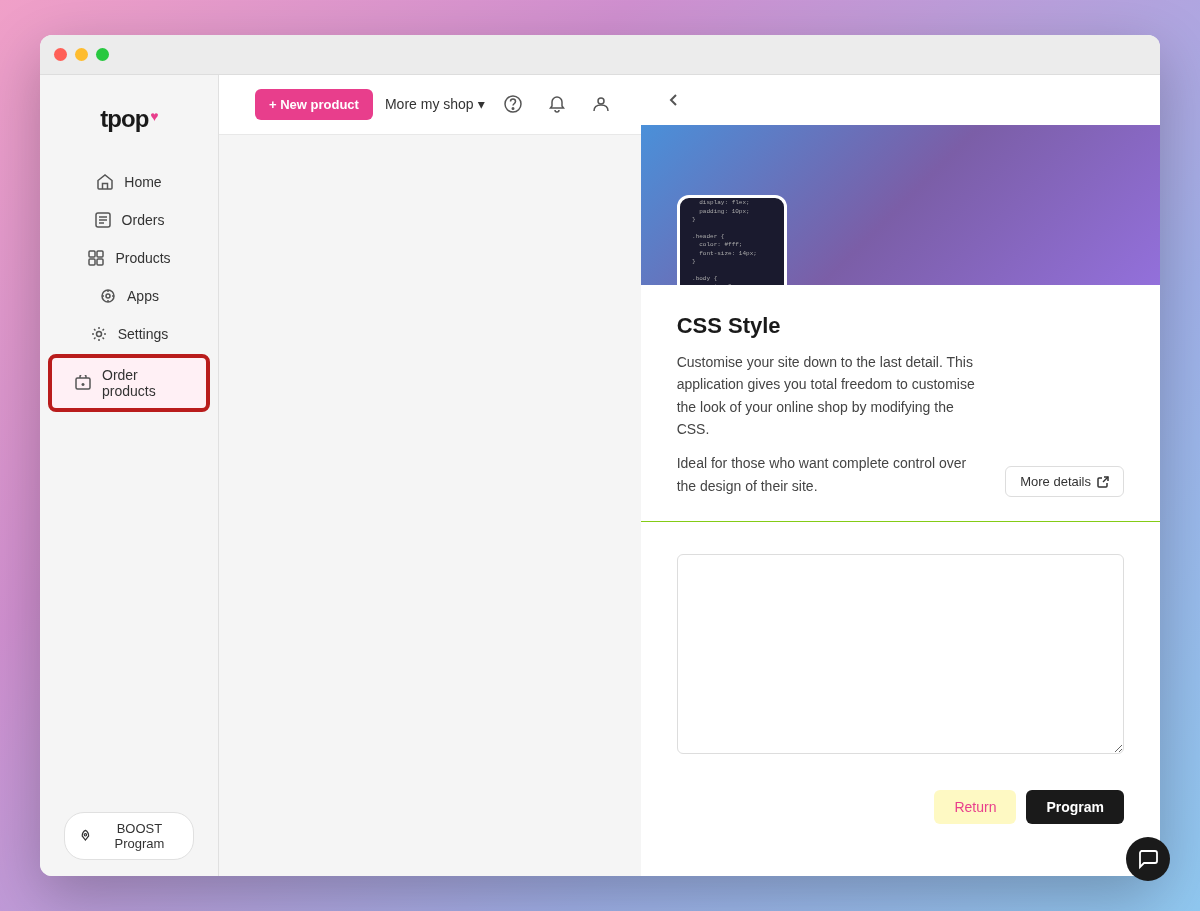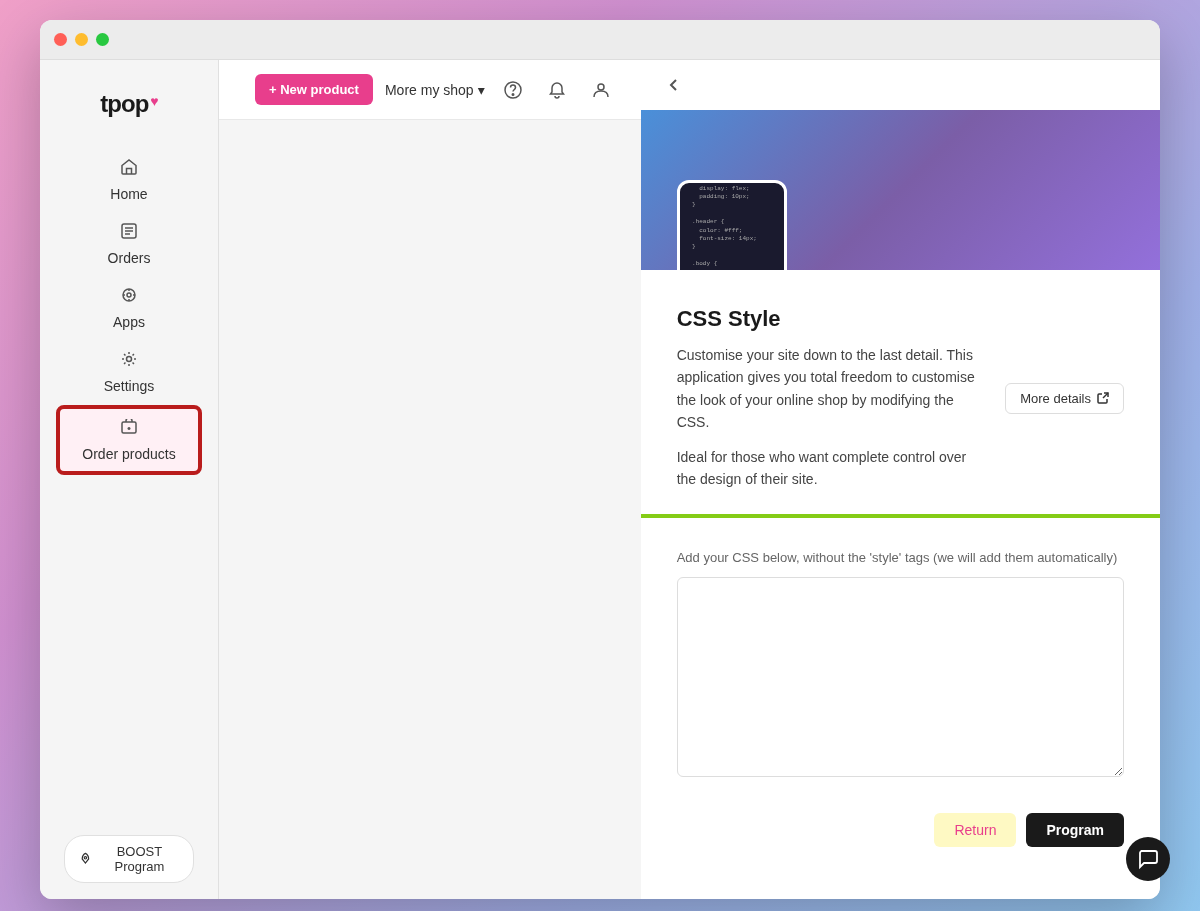--- a/index.html
+++ b/index.html
@@ -67,21 +67,20 @@
       display: flex;
       align-items: center;
       gap: 10px;
       padding: 9px 22px;
       font-size: 14px;
       color: #333;
       cursor: pointer;
       border-radius: 8px;
       margin: 1px 8px;
       transition: background 0.15s;
-      flex-direction: column;
     }
     .nav-item.active {
       background: #fff0f5;
       border: 4px solid #b91c1c;
       color: #333;
     }
     .nav-icon {
       width: 18px;
       height: 18px;
       display: flex;
@@ -201,25 +200,25 @@
     .code-preview {
       font-family: 'Courier New', monospace;
       font-size: 6px;
       color: #aaa;
       line-height: 1.4;
       padding: 8px;
       white-space: pre;
     }
     
     .app-info-section {
-      padding: 36px 36px 24px;
-      border-bottom: 4px solid #84cc16;
+      padding: 28px 36px 24px;
+      border-bottom: 1px solid #84cc16;
       display: flex;
       justify-content: space-between;
-      align-items: center;
+      align-items: flex-end;
     }
     .app-title {
       font-size: 22px;
       font-weight: 700;
       color: #1a1a1a;
       margin-bottom: 12px;
     }
     .app-description {
       font-size: 14px;
       color: #444;
@@ -340,20 +339,31 @@
       <div class="nav-item">
         <span class="nav-icon">
           <svg viewBox="0 0 16 16" fill="none" stroke="currentColor" stroke-width="1.5">
             <rect x="1" y="1" width="14" height="14" rx="2"></rect>
             <path d="M4 5h8M4 8h8M4 11h5"></path>
           </svg>
         </span>
         <span>Orders</span>
       </div>
 
+      <div class="nav-item">
+        <span class="nav-icon">
+          <svg viewBox="0 0 16 16" fill="none" stroke="currentColor" stroke-width="1.5">
+            <rect x="1" y="1" width="6" height="6" rx="1"></rect>
+            <rect x="9" y="1" width="6" height="6" rx="1"></rect>
+            <rect x="1" y="9" width="6" height="6" rx="1"></rect>
+            <rect x="9" y="9" width="6" height="6" rx="1"></rect>
+          </svg>
+        </span>
+        <span>Products</span>
+      </div>
 
 
       <div class="nav-item">
         <span class="nav-icon">
           <svg viewBox="0 0 16 16" fill="none" stroke="currentColor" stroke-width="1.5">
             <circle cx="8" cy="8" r="6"></circle>
             <circle cx="8" cy="8" r="2"></circle>
             <path d="M8 2v2M8 12v2M2 8h2M12 8h2"></path>
           </svg>
         </span>
@@ -464,21 +474,20 @@
               <span>More details</span>
               <svg width="12" height="12" viewBox="0 0 12 12" fill="none" stroke="currentColor" stroke-width="1.5">
                 <path d="M5 2H2a1 1 0 00-1 1v7a1 1 0 001 1h7a1 1 0 001-1V7"></path>
                 <path d="M7 1h4v4"></path>
                 <path d="M11 1L6 6"></path>
               </svg>
             </button>
           </div>
 
           <div class="css-section">
-            <div class="css-label">Add your CSS below, without the 'style' tags (we will add them automatically)</div>
             <textarea class="css-textarea" placeholder="" style=""></textarea>
 
             <div class="action-buttons">
               <button class="return-btn">Return</button>
               <button class="validate-btn">Program</button>
             </div>
           </div>
         </div>
       </div>
     </div>

